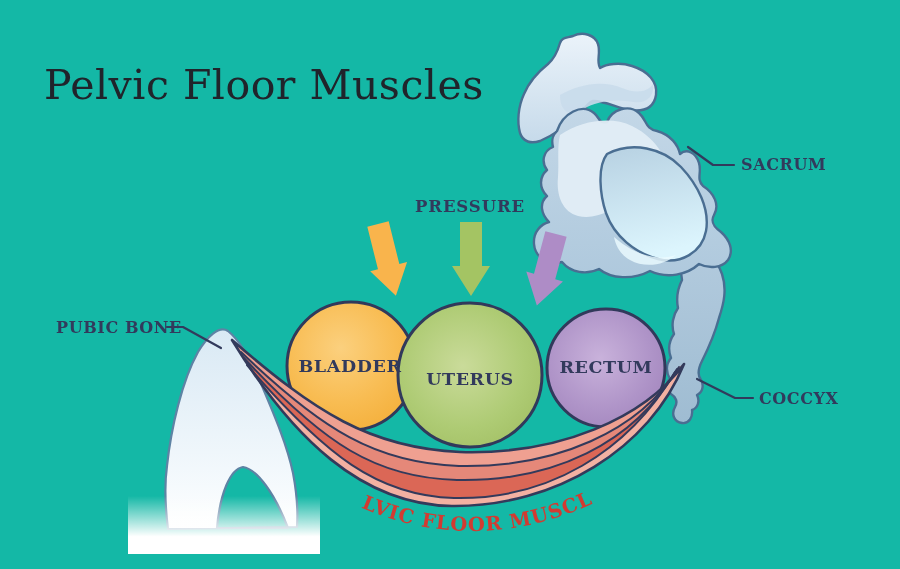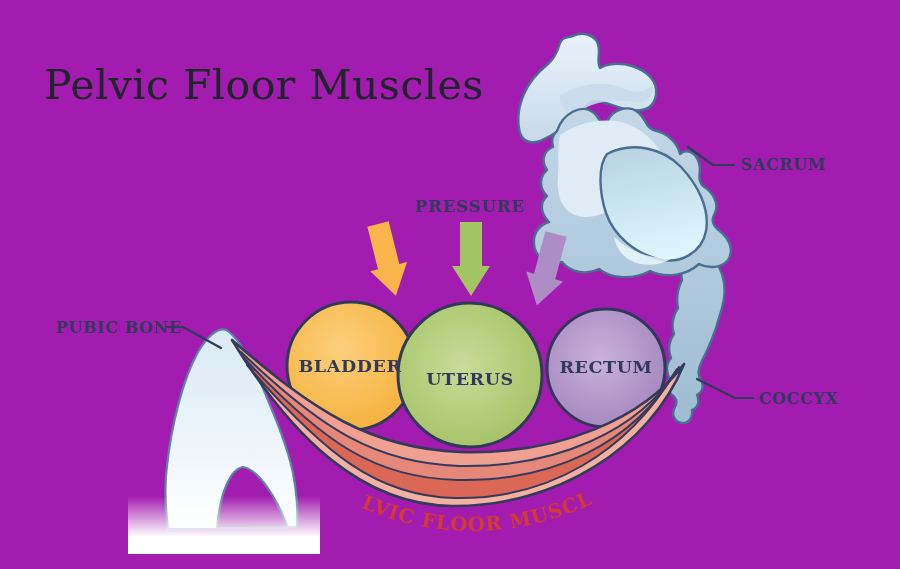--- a/index.html
+++ b/index.html
@@ -1,16 +1,16 @@
 <!DOCTYPE html>
 <html><head>
 <meta charset="utf-8">
 <style>
   html,body{margin:0;padding:0;background:#ffffff;}
-  .stage{position:relative;width:900px;height:569px;background:#a21caf;overflow:hidden;
+  .stage{position:relative;width:900px;height:569px;background:#14b8a6;overflow:hidden;
          font-family:"DejaVu Serif","Liberation Serif",serif;}
   svg{display:block;}
   .title-text{fill:#20242B;font-size:41px;font-weight:500;letter-spacing:0.5px;
               font-family:"DejaVu Serif","Liberation Serif",serif;}
   .lbl{fill:#323A5C;font-weight:bold;font-family:"DejaVu Serif","Liberation Serif",serif;}
   .lbl-organ{font-size:17.5px;letter-spacing:0.6px;}
   .lbl-bone{font-size:16px;letter-spacing:0.6px;}
   .lbl-pressure{font-size:16.5px;letter-spacing:0.9px;}
   .muscle-lbl{fill:#D23B31;font-weight:bold;font-size:19.5px;letter-spacing:1px;
               font-family:"DejaVu Serif","Liberation Serif",serif;}

